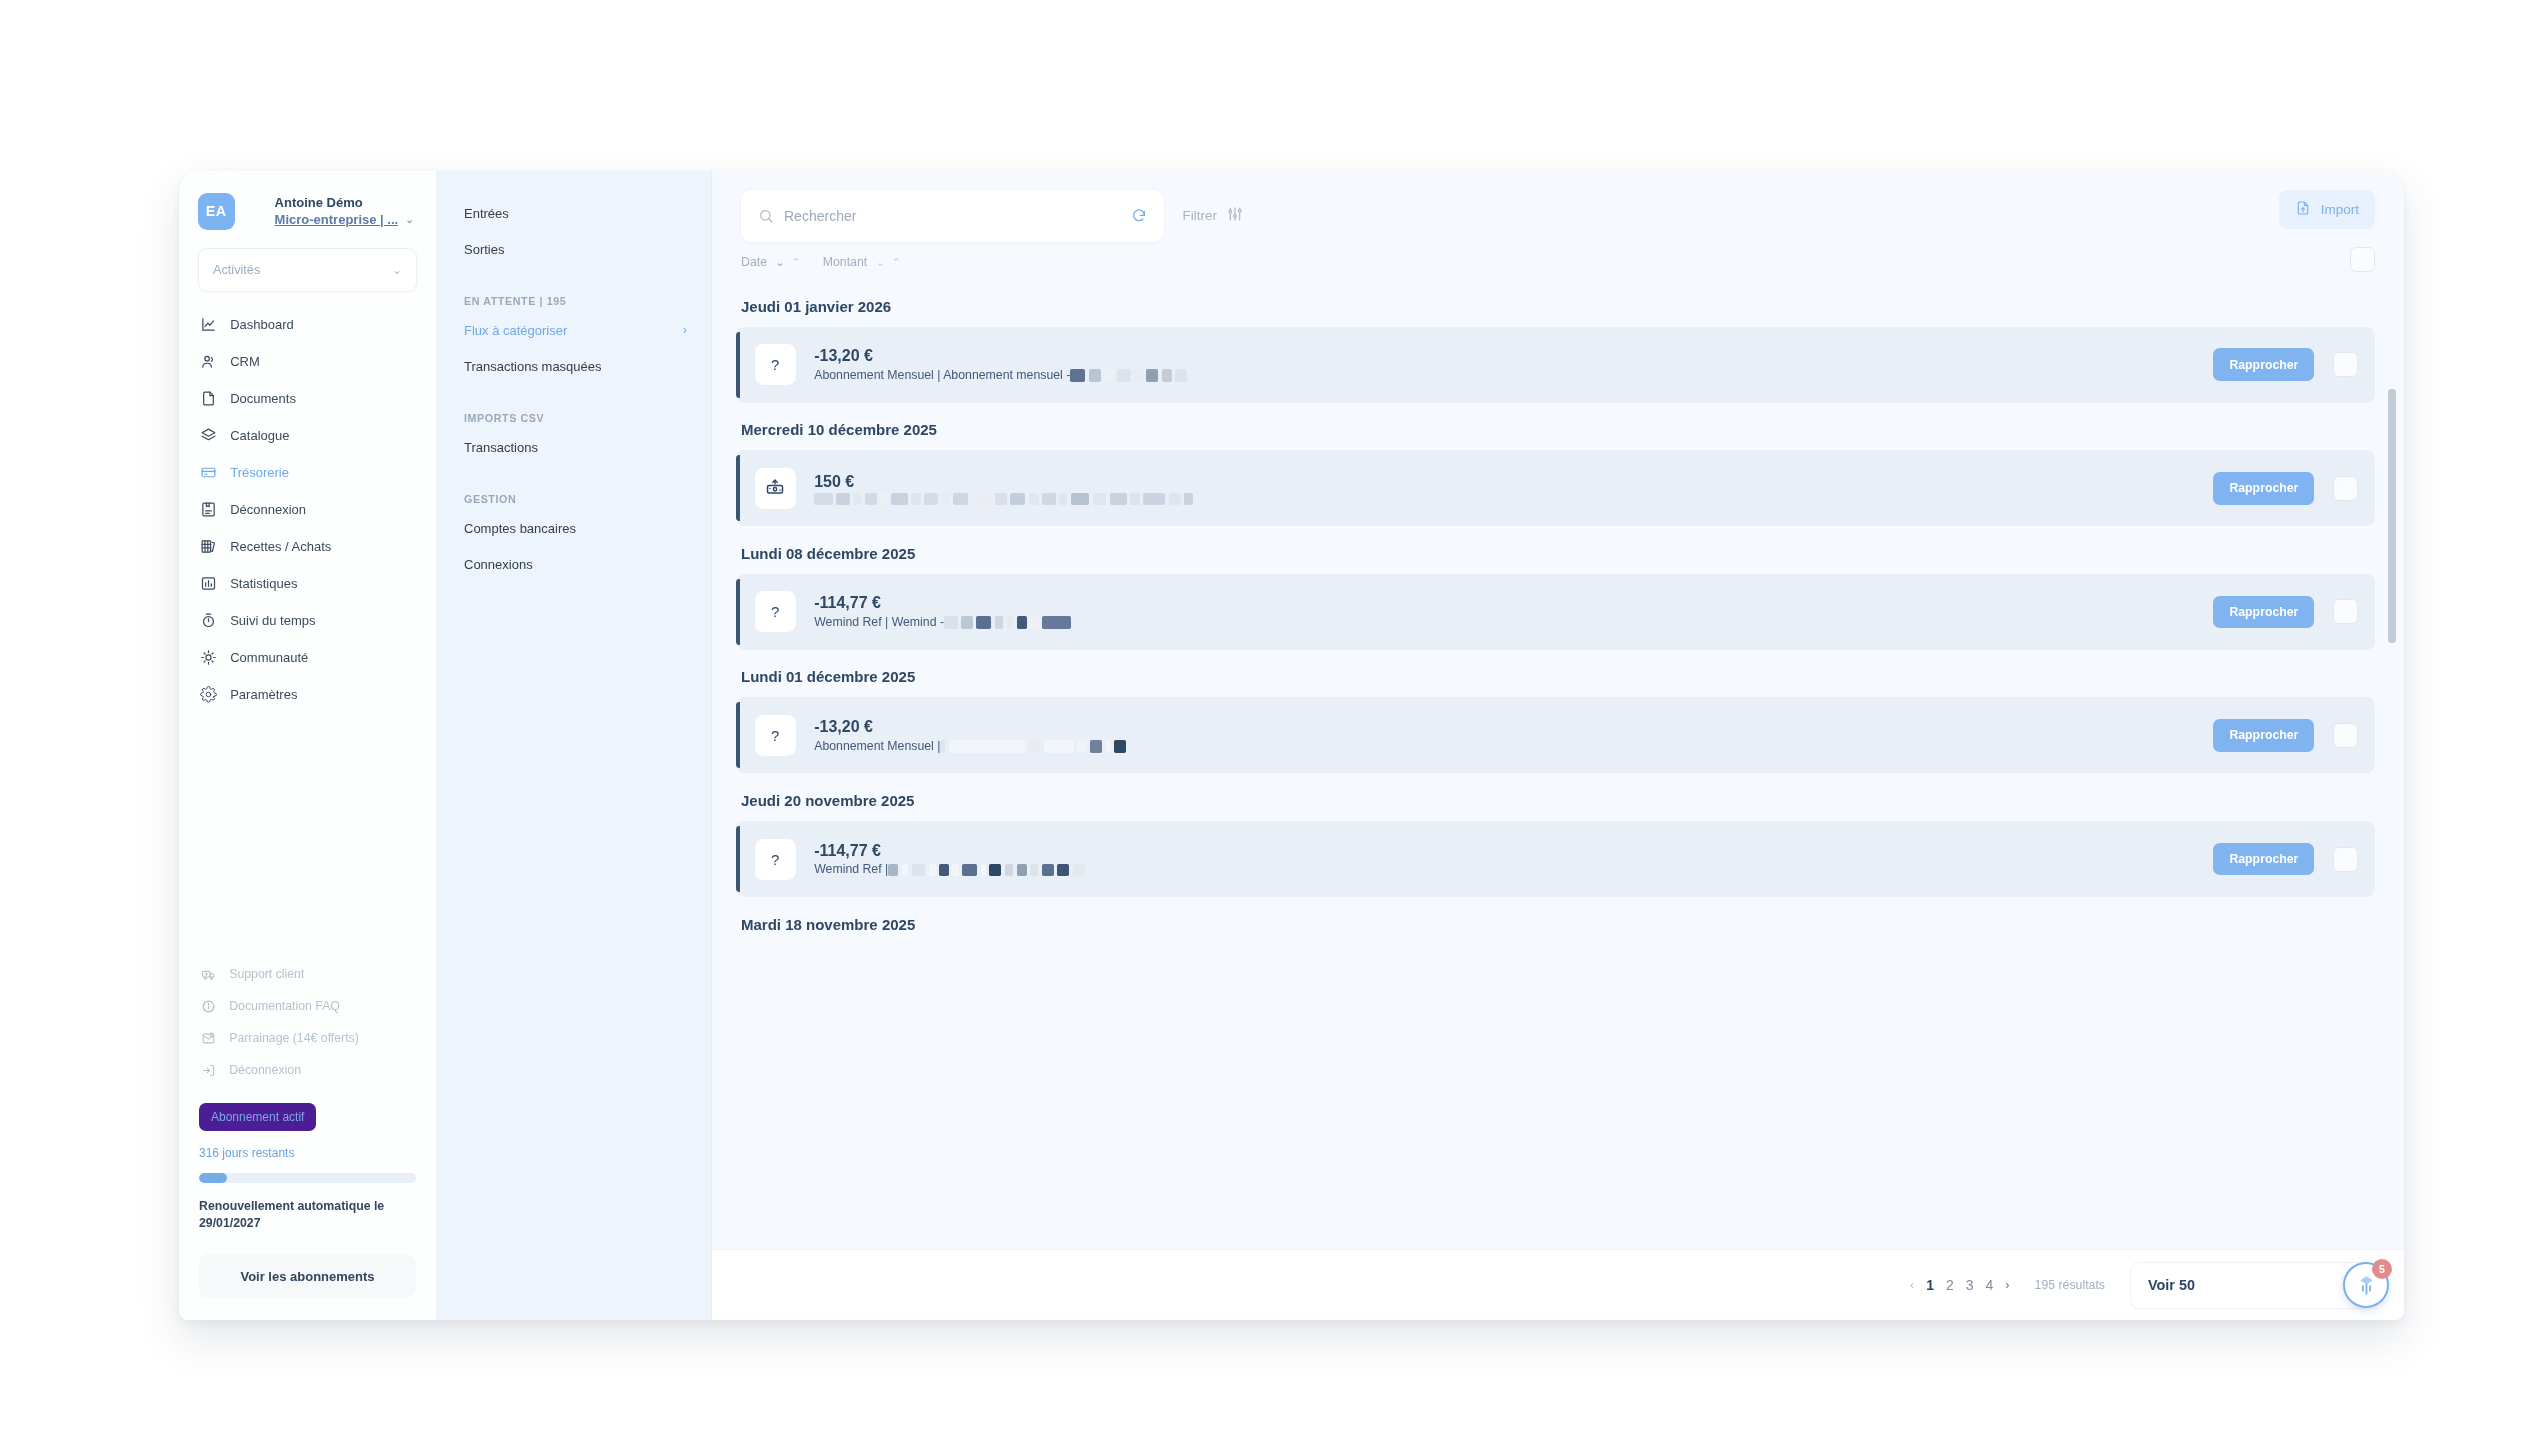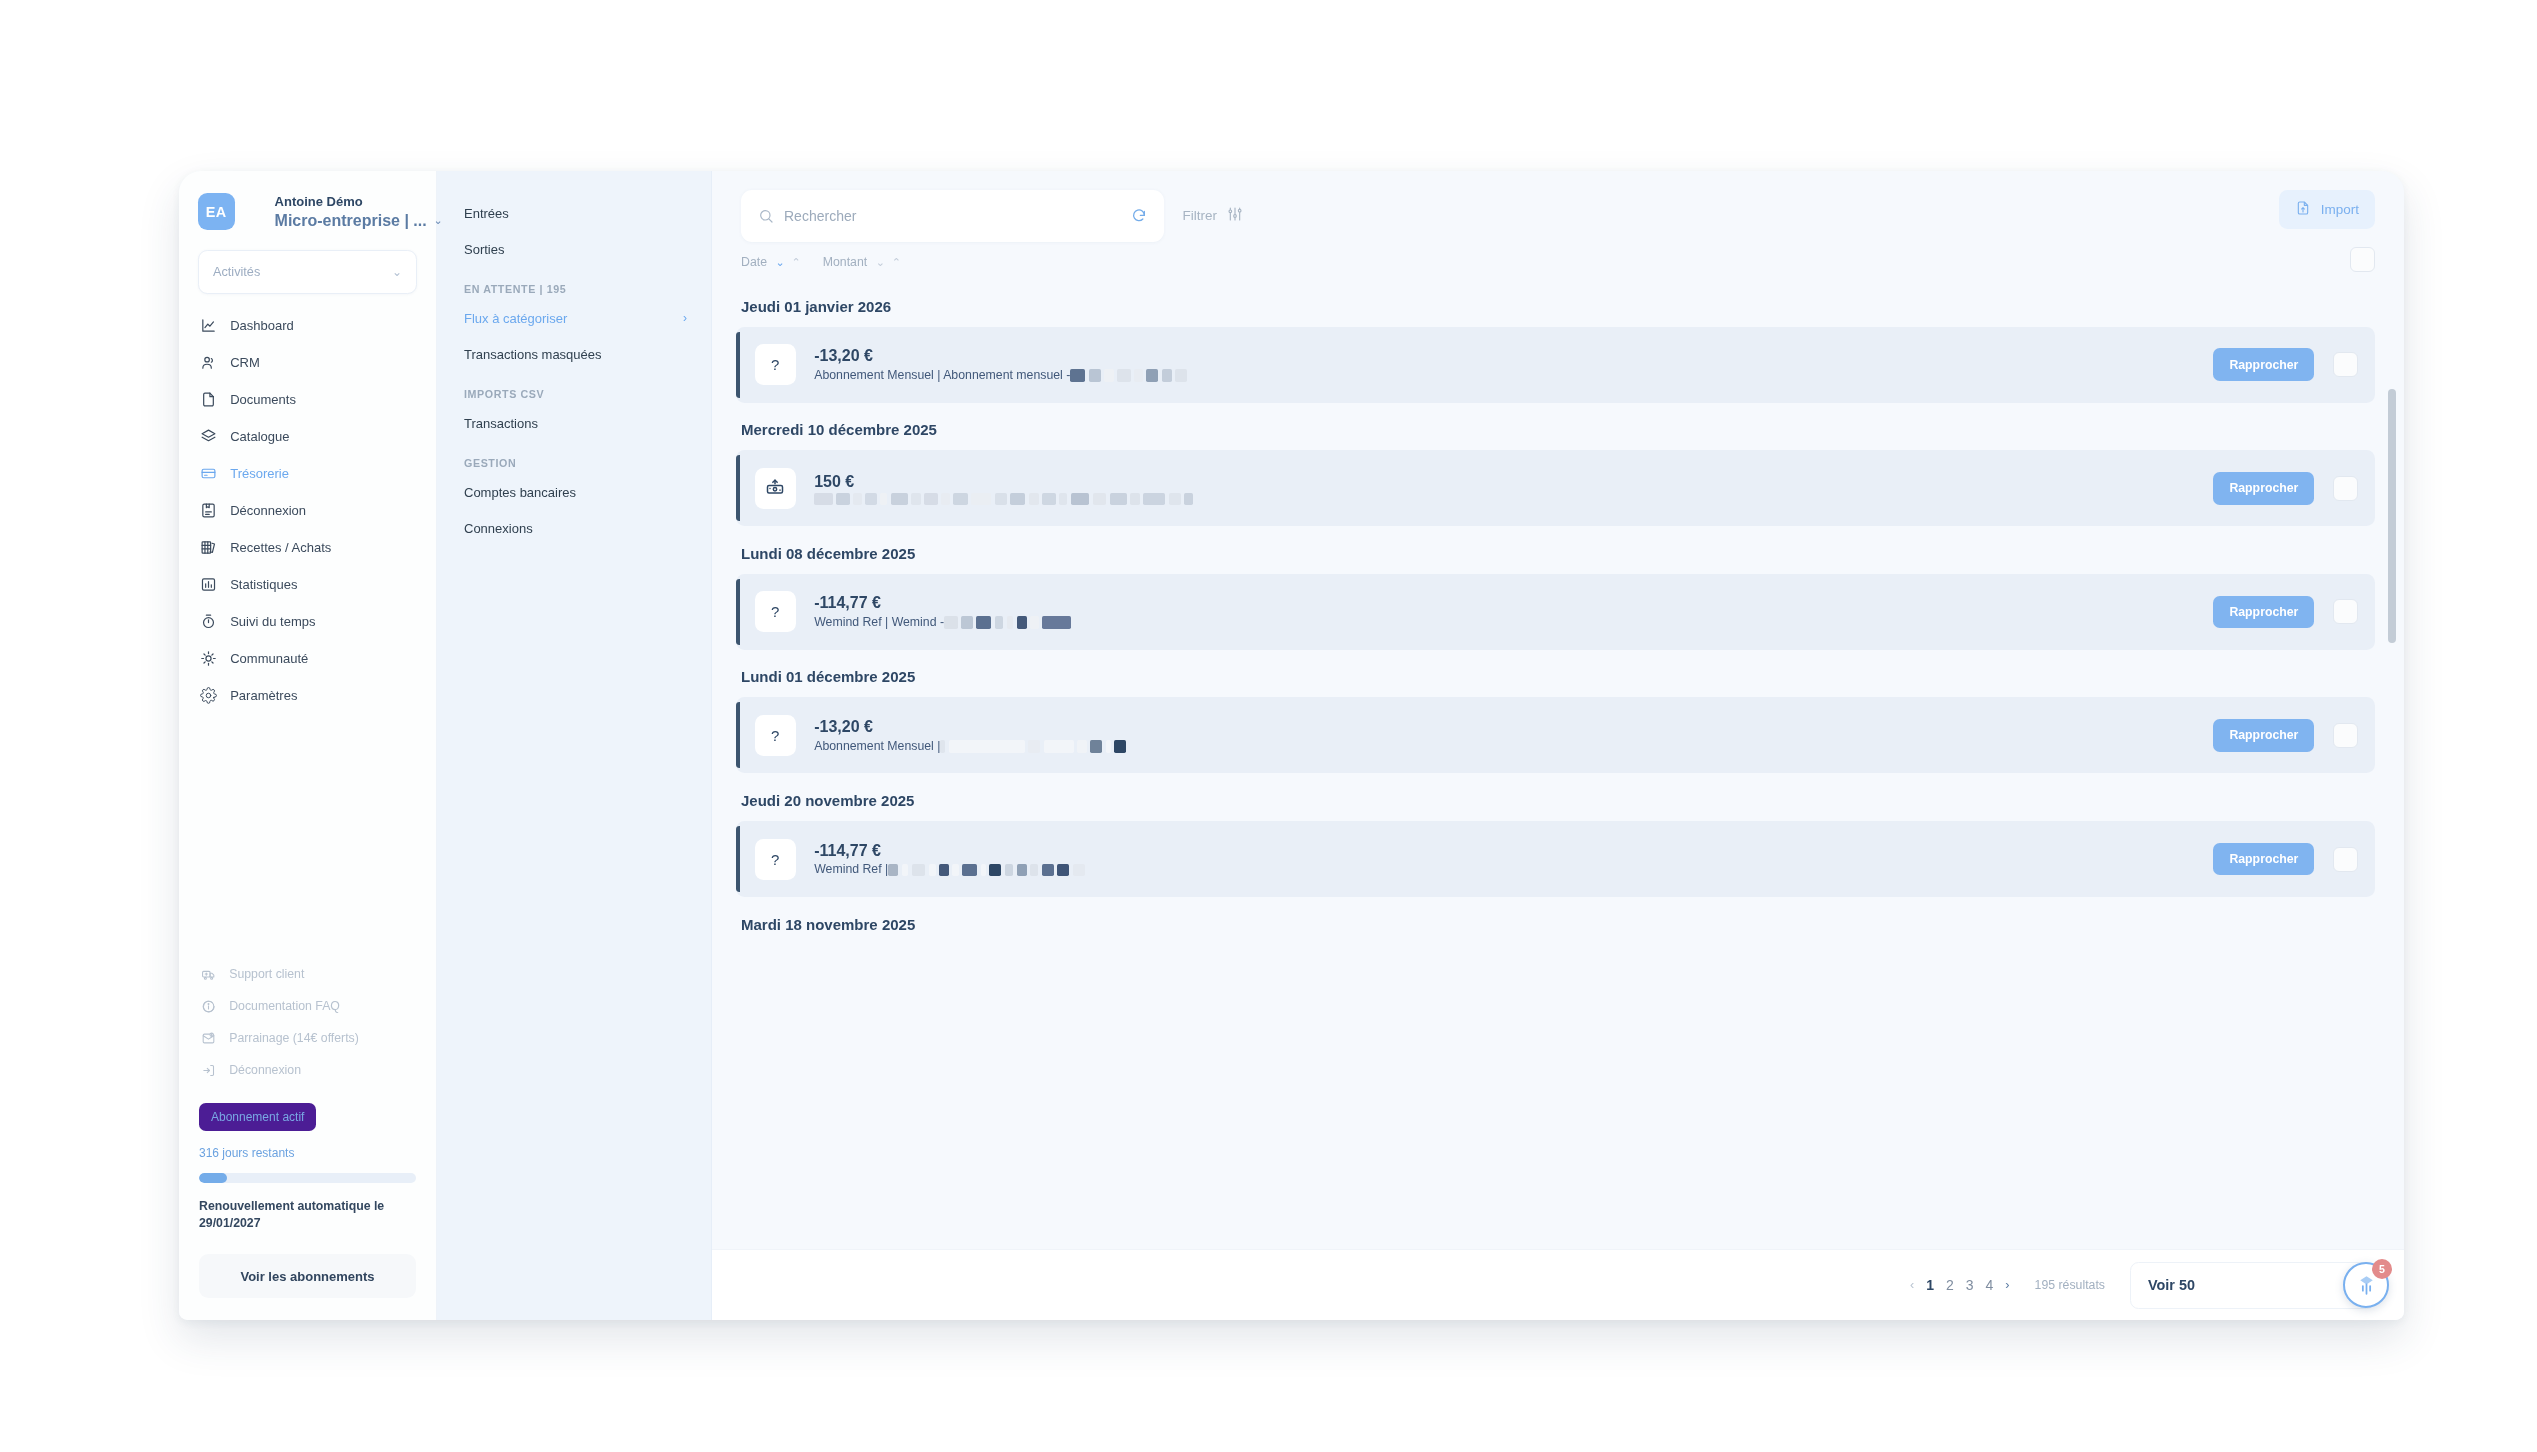--- a/index.html
+++ b/index.html
@@ -44,21 +44,21 @@
     background: #7cb3f2;
     color: #fff;
     font-size: 14.4px; font-weight: bold;
     display: flex; align-items: center; justify-content: center;
     letter-spacing: 0.3px;
     flex: 0 0 37px;
   }
   .profile-txt { line-height: 1.32; min-width: 0; margin-left: 28px; }
   .profile-name { font-size: 13px; color: #2e4765; font-weight: bold; white-space: nowrap; }
   .profile-sub-row { display: flex; align-items: center; gap: 6.8px; }
-  .profile-sub { font-size: 16px; color: #5b7ba3; font-weight: bold; white-space: nowrap; }
+  .profile-sub { font-size: 13px; color: #5b7ba3; font-weight: bold; white-space: nowrap; text-decoration: underline; }
   .chev-sm { color: #6c8cb5; font-size: 11px; line-height: 1; }
 
   .activites {
     margin: 18.6px 18.6px 0 18.6px;
     height: 44px;
     background: #fff;
     border: 0.8px solid #e9eff7;
     border-radius: 9.3px;
     display: flex; align-items: center; justify-content: space-between;
     padding: 0 14.4px;
@@ -134,21 +134,21 @@
     height: 36px;
     display: flex; align-items: center; justify-content: space-between;
     padding: 0 24px 0 27px;
     font-size: 13px;
     color: #30404f;
     cursor: pointer;
   }
   .subnav-item.active { color: #6ba8ee; }
   .subnav-item .arr { color: #6ba8ee; font-size: 12px; }
   .subnav-group {
-    margin-top: 16px;
+    margin-top: 28px;
     padding: 0 27px 5px 27px;
     font-size: 10.7px;
     letter-spacing: 0.6px;
     color: #9aa9ba;
     font-weight: bold;
   }
 
   
   .main {
     flex: 1 1 auto;

